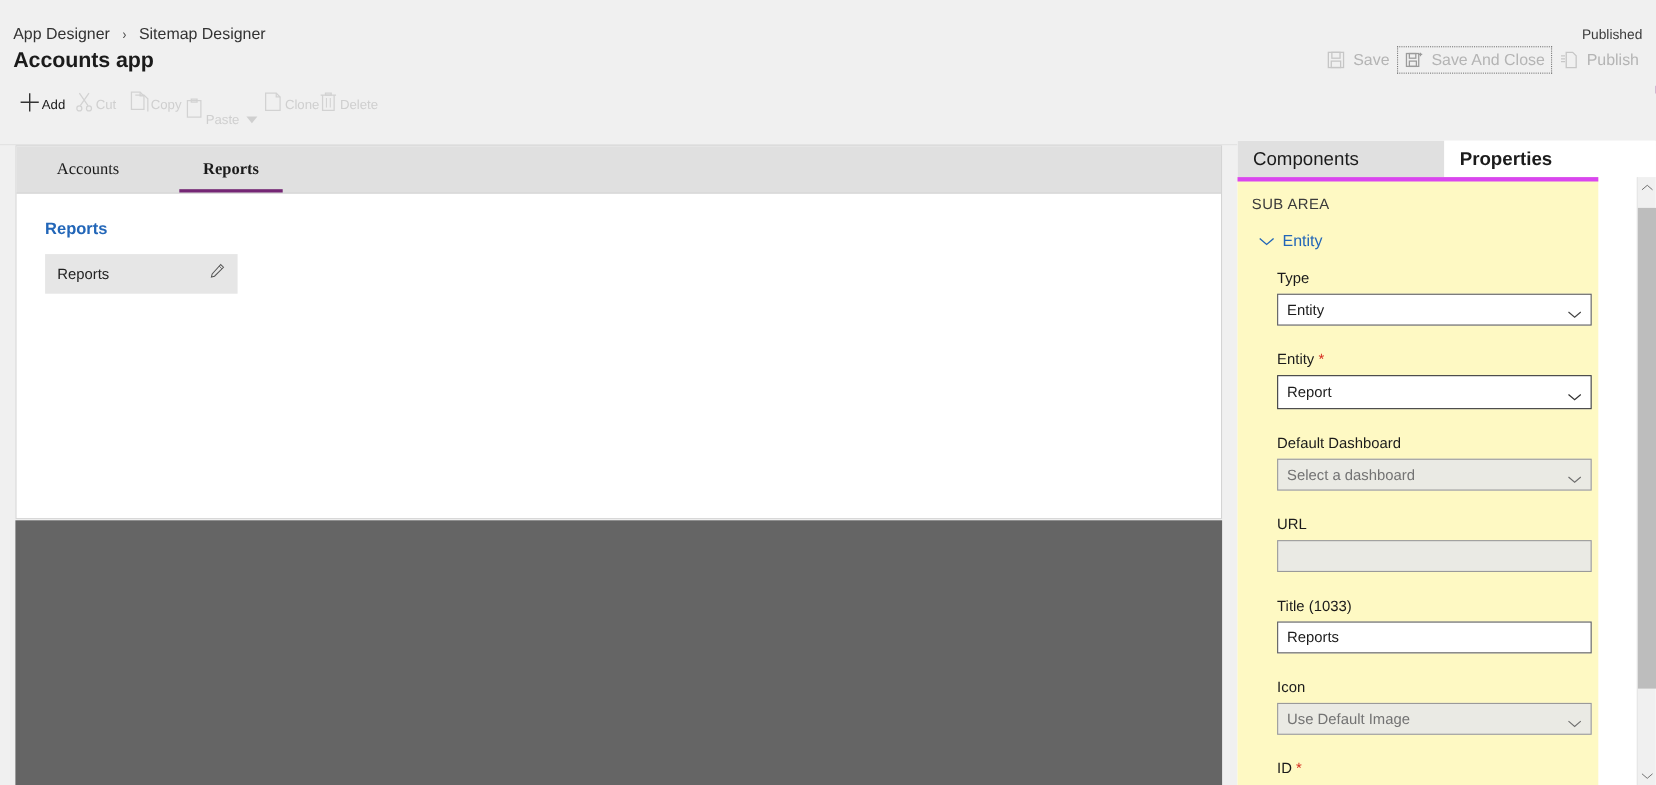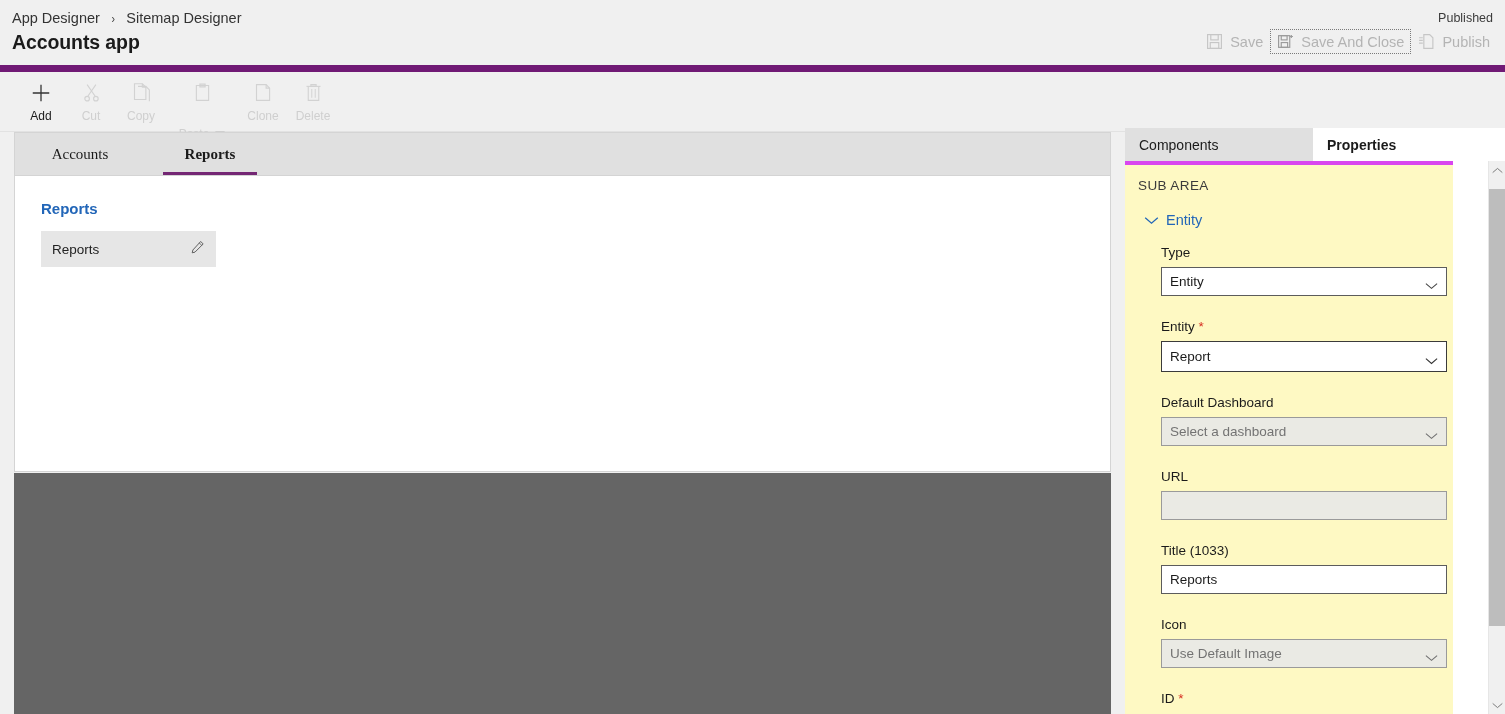--- a/index.html
+++ b/index.html
@@ -7,21 +7,21 @@
     margin: 0; padding: 0;
     width: 1505px; height: 714px;
     overflow: hidden;
     background: #f0f0f0;
     font-family: "Liberation Sans", sans-serif;
     color: #1b1b1b;
   }
 
   
   #header {
-    position: absolute; left: 0; top: 0; width: 1505px; height: 72px;
+    position: absolute; left: 0; top: 13px; width: 1505px; height: 72px;
     background: #f0f0f0;
     border-bottom: 7px solid #701a75;
   }
   #breadcrumb {
     position: absolute; left: 12px; top: 10px;
     font-size: 14.5px; color: #333; white-space: nowrap;
   }
   #breadcrumb .crumb { color: #333; }
   #breadcrumb .sep {
     display: inline-block; margin: 0 7px; color: #444;
@@ -52,21 +52,21 @@
 
   
   #cmdbar {
     position: absolute; left: 0; top: 72px; width: 1505px; height: 60px;
     background: #f0f0f0;
     border-bottom: 1px solid #e2e2e2;
     display: flex; align-items: flex-start; padding-left: 16px;
   }
   .cmd {
     width: 50px; padding-top: 8px;
-    display: flex; flex-direction: column; align-items: center;
+    display: flex; flex-direction: row; align-items: center;
     color: #cfcfcf;
   }
   .cmd.enabled { color: #1b1b1b; }
   .cmd .gfx { height: 25px; display: flex; align-items: center; justify-content: center; }
   .cmd .lbl { font-size: 12px; margin-top: 4px; white-space: nowrap; }
   .cmd.paste { width: 72px; }
   .cmd.paste .lbl { display: flex; align-items: center; gap: 6px; margin-top: 22px; }
   .caret-dn {
     width: 0; height: 0;
     border-left: 5px solid transparent; border-right: 5px solid transparent;
@@ -120,21 +120,21 @@
 
   
   #panel {
     position: absolute; left: 1125px; top: 128px;
     width: 380px; height: 586px;
     background: #ffffff;
   }
   #panel-tabs { display: flex; height: 33px; background: #ffffff; }
   .ptab {
     display: flex; align-items: center;
-    font-size: 14px; color: #1b1b1b;
+    font-size: 17px; color: #1b1b1b;
     padding: 0 0 0 14px;
   }
   .ptab.inactive { background: #e0e0e0; width: 188px; }
   .ptab.active { background: #ffffff; width: 192px; font-weight: bold; }
   #panel-body {
     position: absolute; left: 0; top: 33px; width: 328px; height: 553px;
     background: #fef9c3; overflow: hidden;
     border-top: 4px solid #d946ef;
   }
   #sub-area-hdr {

